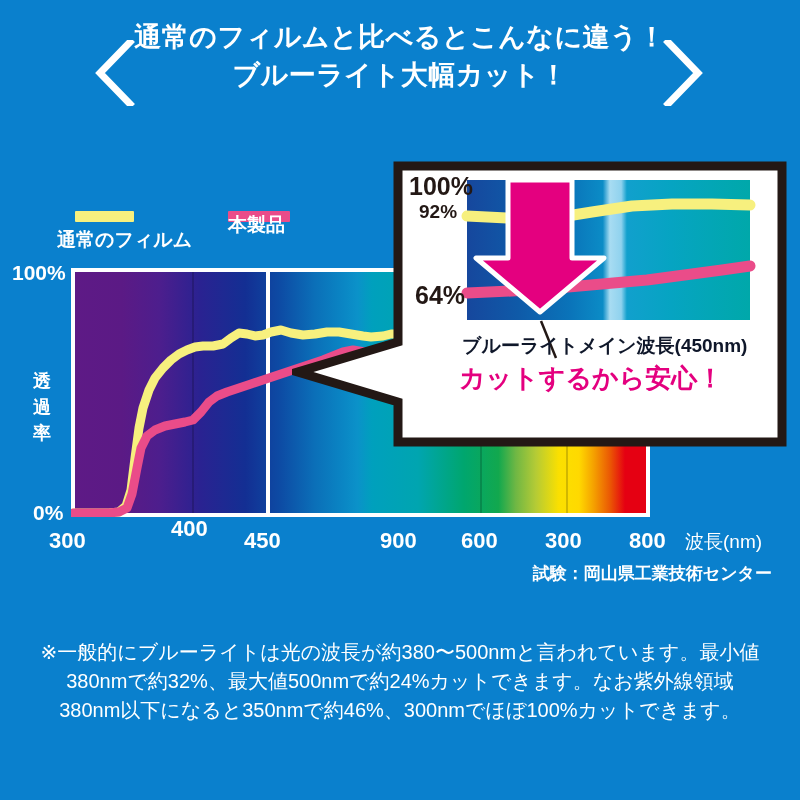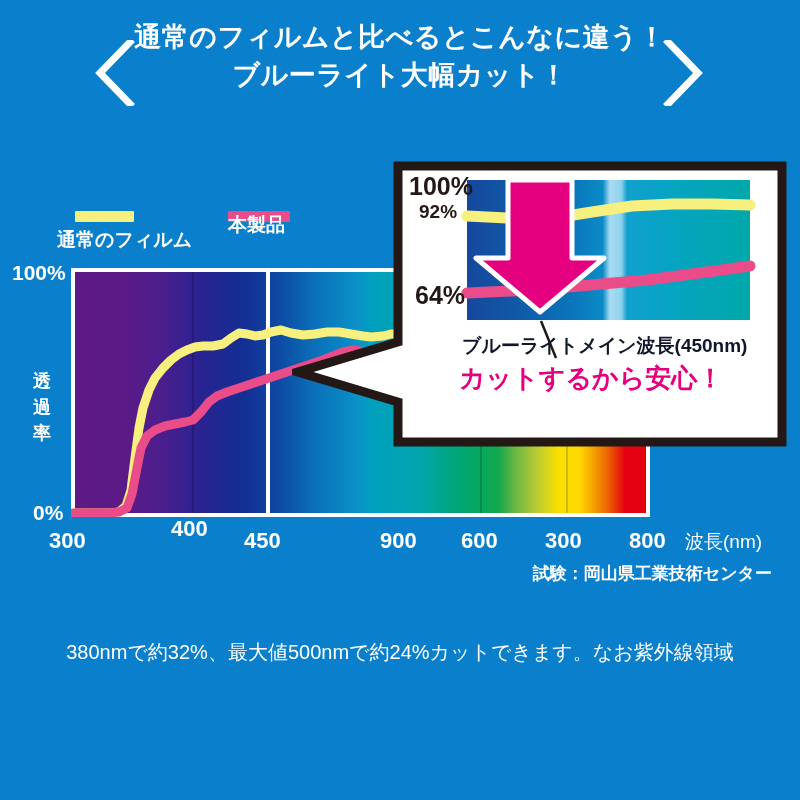--- a/index.html
+++ b/index.html
@@ -198,16 +198,18 @@
 
   <div class="co-lbl co-100">100%</div>
   <div class="co-lbl co-92">92%</div>
   <div class="co-lbl co-74">64%</div>
   <div class="co-cap">ブルーライトメイン波長(450nm)</div>
   <div class="co-msg">
     <div>カットするから安心！</div>
   </div>
 
   <div class="note">
+    <div>※一般的にブルーライトは光の波長が約380〜500nmと言われています。最小値</div>
     <div>380nmで約32%、最大値500nmで約24%カットできます。なお紫外線領域</div>
+    <div>380nm以下になると350nmで約46%、300nmでほぼ100%カットできます。</div>
   </div>
 
 </div>
 
 </body></html>

